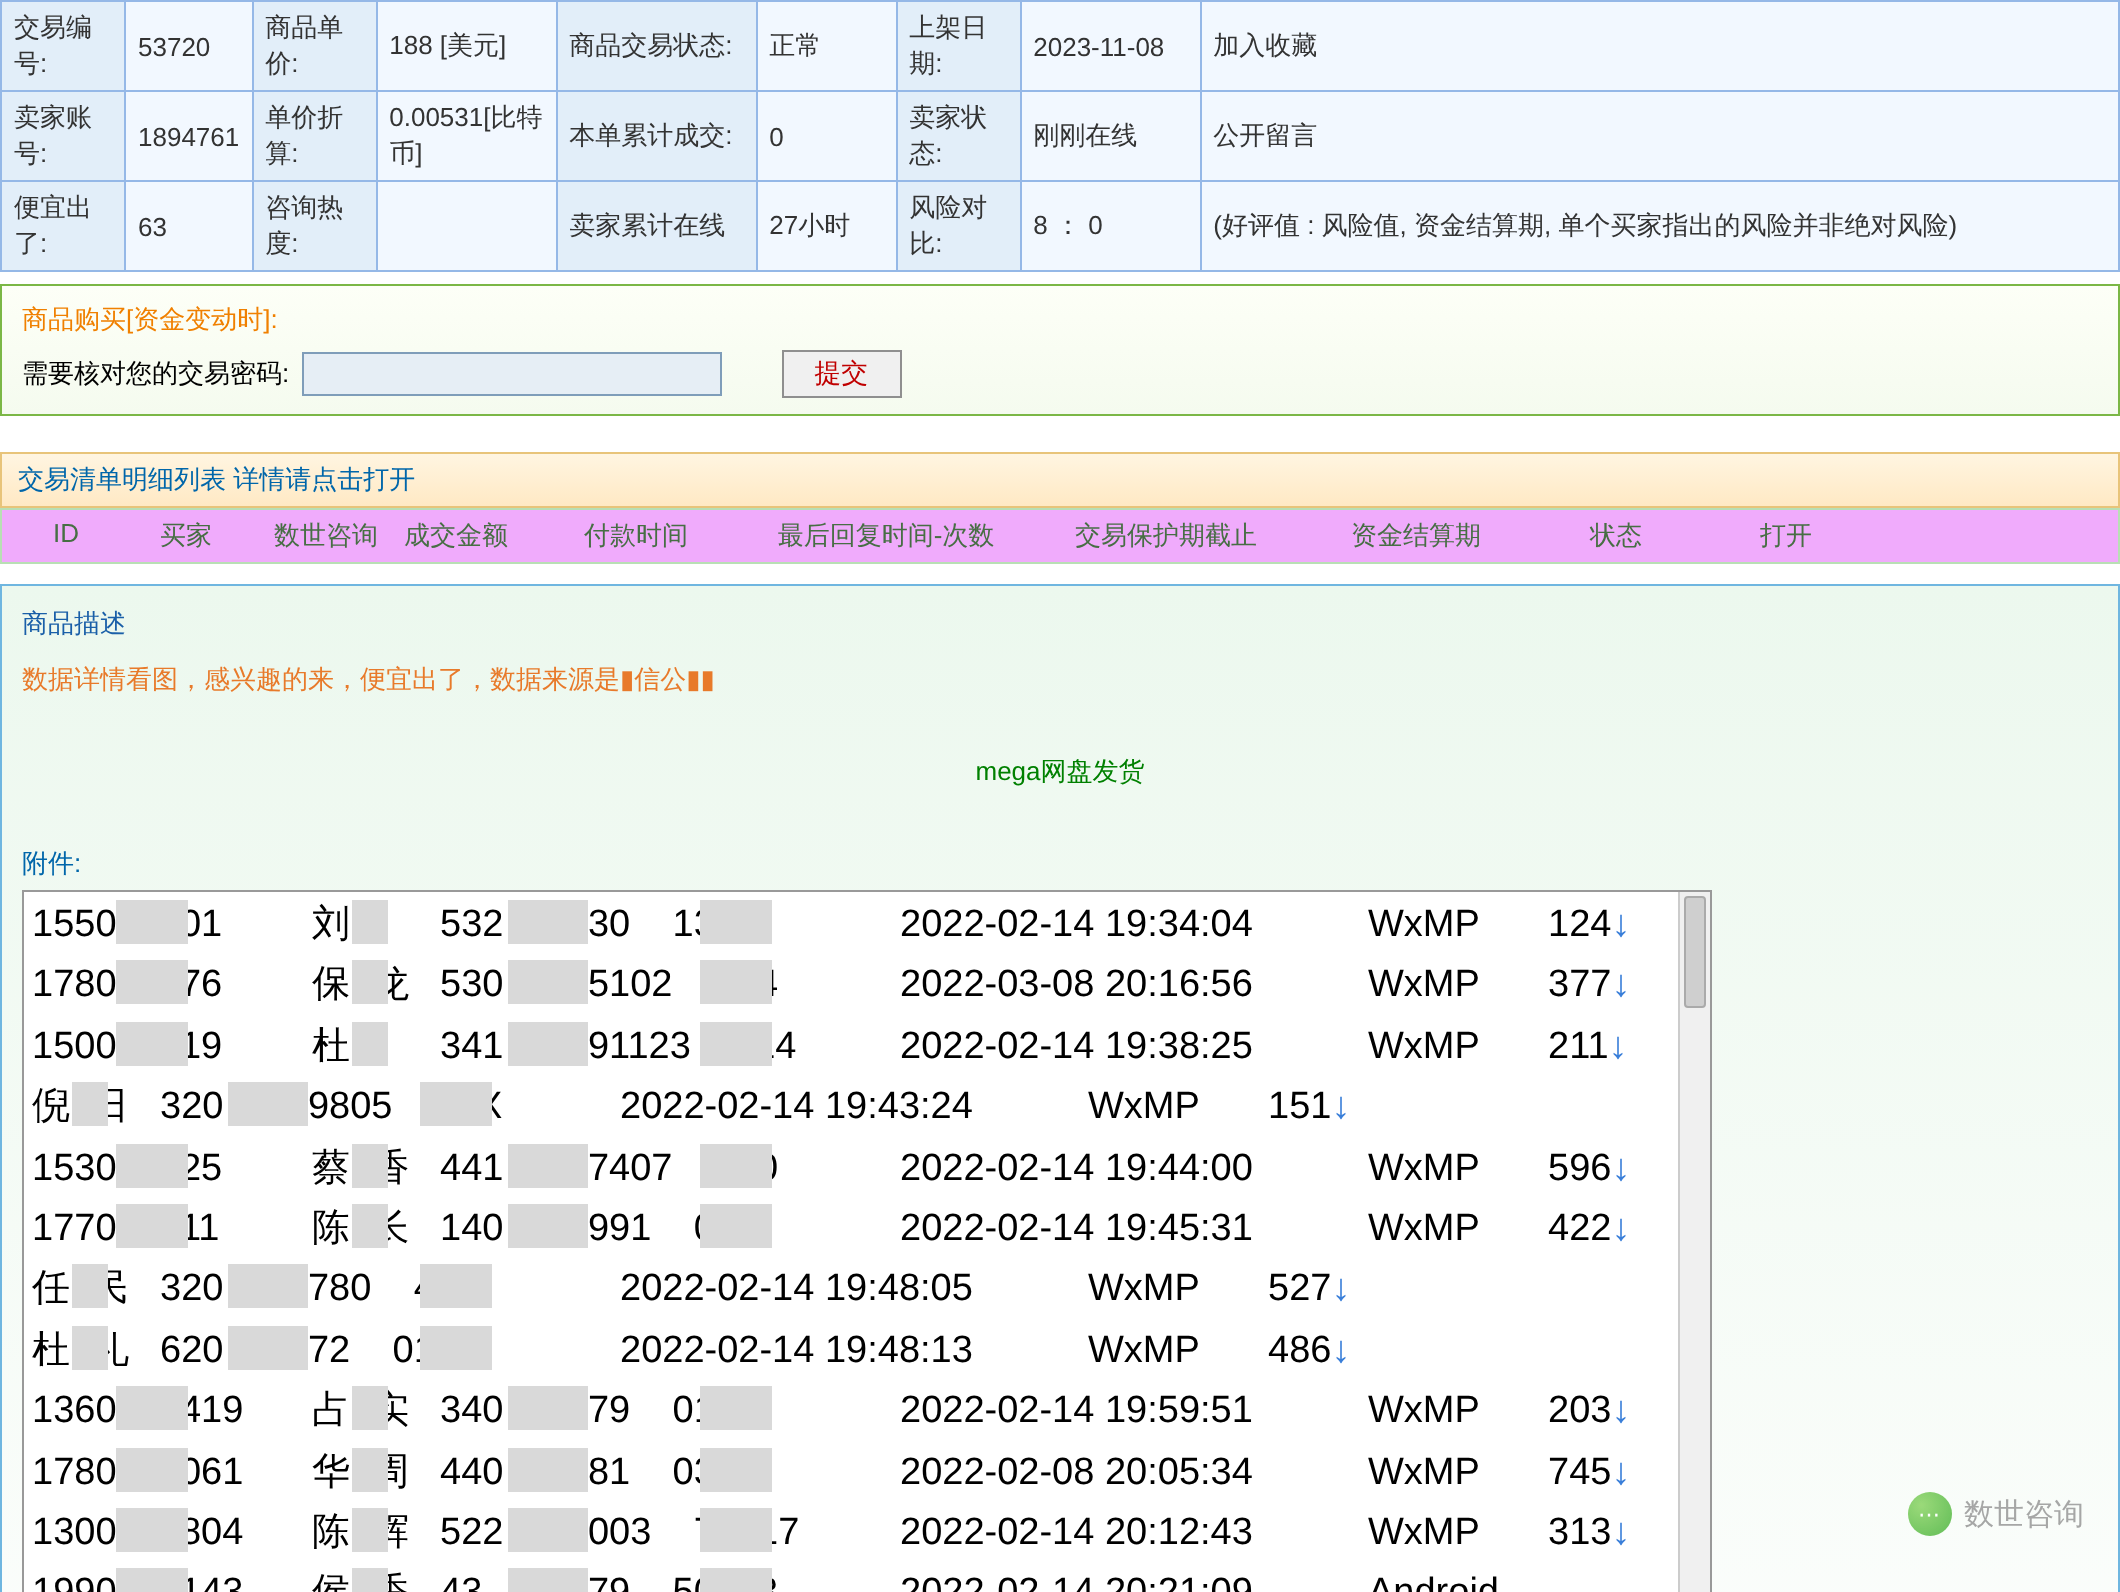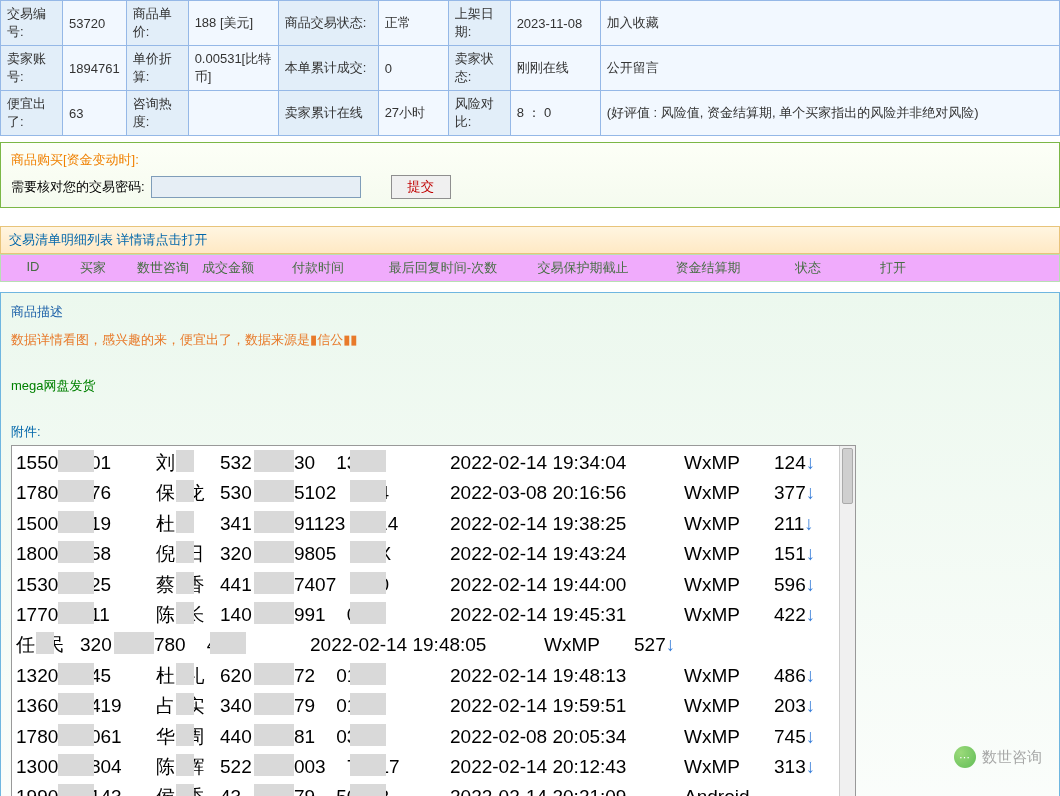--- a/index.html
+++ b/index.html
@@ -17,21 +17,21 @@
 .buy-line { display: flex; align-items: center; gap: 6px; }
 .buy-input { width: 210px; height: 22px; background: #e6eef5; border: 1px solid #7f9db9; }
 .buy-btn { width: 60px; height: 24px; border: 1px solid #8f8f8f; background: #f0f0f0; color: #c00000; }
 .detail-head { background: linear-gradient(#fff5e1,#ffe9c4); border: 1px solid #e8c47a; padding: 4px 8px; }
 .detail-head span { color: #0066aa; }
 .col-head { background: #f0abfc; border: 1px solid #b8dfb4; padding: 4px 12px; display: flex; }
 .col-head div { color: #476e44; font-size: 13px; text-align: center; }
 .desc-box { border: 1px solid #6fb6e0; margin-top: 10px; padding: 10px 10px; background: linear-gradient(#ecf8ee,#fdfefd); }
 .desc-title { color: #1a5fa8; margin-bottom: 10px; }
 .desc-line { color: #e87a2a; margin-bottom: 28px; }
-.desc-mega { color: #008000; margin-bottom: 28px; }
+.desc-mega { color: #008000; margin-bottom: 28px; text-align: center; }
 .attach-label { color: #0066aa; margin-bottom: 4px; }
 .data-wrap { border: 1px solid #999; width: 845px; height: 440px; overflow: hidden; position: relative; background: #fff; }
 .data-inner { font-size: 19px; line-height: 1.6; font-family: Arial, sans-serif; padding: 2px 4px; }
 .data-row { display: flex; white-space: nowrap; }
 .c-phone { width: 140px; position: relative; }
 .c-name { width: 64px; position: relative; }
 .c-id { width: 230px; position: relative; }
 .c-time { width: 234px; }
 .c-src { width: 90px; }
 .c-score { width: 60px; text-align: left; }
@@ -138,21 +138,20 @@
         </div>
         <div class="data-row">
           <div class="c-phone">1500<span class="blur" style="left:42px;width:36px"></span><span style="visibility:hidden">00</span>719</div>
           <div class="c-name">杜<span class="blur" style="left:20px;width:18px"></span><span style="visibility:hidden">0</span></div>
           <div class="c-id">341<span class="blur" style="left:34px;width:40px"></span><span style="visibility:hidden">000</span>991123<span class="blur" style="left:130px;width:36px"></span><span style="visibility:hidden">00</span>714</div>
           <div class="c-time">2022-02-14 19:38:25</div>
           <div class="c-src">WxMP</div>
           <div class="c-score">211<span class="arrow">↓</span></div>
         </div>
         <div class="data-row">
-          <div class="c-phone">1800<span class="blur" style="left:42px;width:36px"></span><span style="visibility:hidden">00</span>058</div>
           <div class="c-name">倪<span class="blur" style="left:20px;width:18px"></span><span style="visibility:hidden">0</span>日</div>
           <div class="c-id">320<span class="blur" style="left:34px;width:40px"></span><span style="visibility:hidden">000</span>99805<span class="blur" style="left:130px;width:36px"></span><span style="visibility:hidden">00</span>67X</div>
           <div class="c-time">2022-02-14 19:43:24</div>
           <div class="c-src">WxMP</div>
           <div class="c-score">151<span class="arrow">↓</span></div>
         </div>
         <div class="data-row">
           <div class="c-phone">1530<span class="blur" style="left:42px;width:36px"></span><span style="visibility:hidden">00</span>025</div>
           <div class="c-name">蔡<span class="blur" style="left:20px;width:18px"></span><span style="visibility:hidden">0</span>香</div>
           <div class="c-id">441<span class="blur" style="left:34px;width:40px"></span><span style="visibility:hidden">000</span>97407<span class="blur" style="left:130px;width:36px"></span><span style="visibility:hidden">00</span>660</div>
@@ -169,21 +168,20 @@
           <div class="c-score">422<span class="arrow">↓</span></div>
         </div>
         <div class="data-row">
           <div class="c-name">任<span class="blur" style="left:20px;width:18px"></span><span style="visibility:hidden">0</span>民</div>
           <div class="c-id">320<span class="blur" style="left:34px;width:40px"></span><span style="visibility:hidden">000</span>9780<span class="blur" style="left:130px;width:36px"></span><span style="visibility:hidden">00</span>412</div>
           <div class="c-time">2022-02-14 19:48:05</div>
           <div class="c-src">WxMP</div>
           <div class="c-score">527<span class="arrow">↓</span></div>
         </div>
         <div class="data-row">
-          <div class="c-phone">1320<span class="blur" style="left:42px;width:36px"></span><span style="visibility:hidden">00</span>445</div>
           <div class="c-name">杜<span class="blur" style="left:20px;width:18px"></span><span style="visibility:hidden">0</span>礼</div>
           <div class="c-id">620<span class="blur" style="left:34px;width:40px"></span><span style="visibility:hidden">000</span>972<span class="blur" style="left:130px;width:36px"></span><span style="visibility:hidden">00</span>01X</div>
           <div class="c-time">2022-02-14 19:48:13</div>
           <div class="c-src">WxMP</div>
           <div class="c-score">486<span class="arrow">↓</span></div>
         </div>
         <div class="data-row">
           <div class="c-phone">1360<span class="blur" style="left:42px;width:36px"></span><span style="visibility:hidden">00</span>0419</div>
           <div class="c-name">占<span class="blur" style="left:20px;width:18px"></span><span style="visibility:hidden">0</span>实</div>
           <div class="c-id">340<span class="blur" style="left:34px;width:40px"></span><span style="visibility:hidden">000</span>979<span class="blur" style="left:130px;width:36px"></span><span style="visibility:hidden">00</span>016</div>

